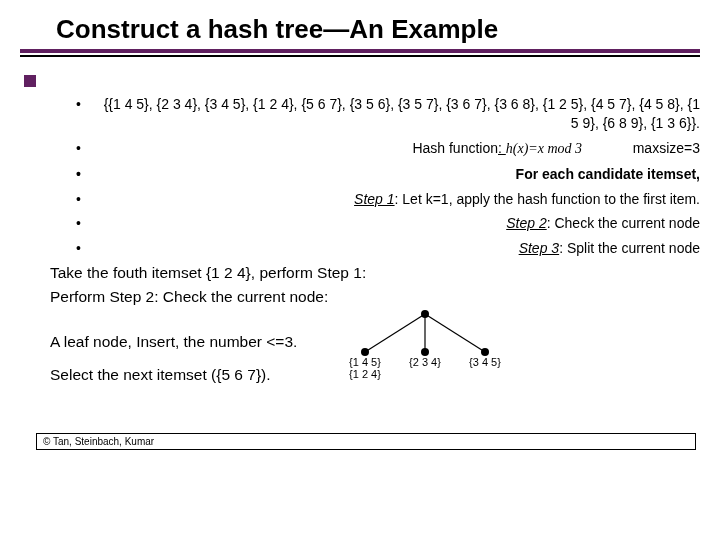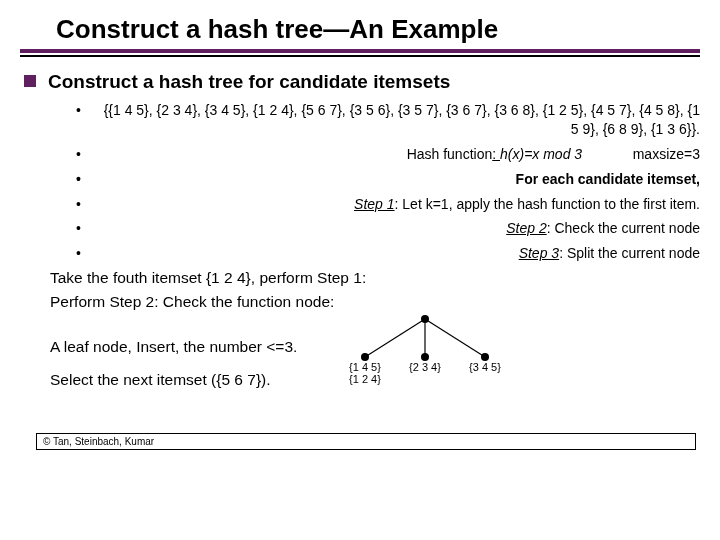--- a/index.html
+++ b/index.html
@@ -68,21 +68,21 @@
   ul.sub > li::before {
     content: "•";
     position: absolute;
     left: 0;
     top: 0;
     color: #000;
     font-size: 14px;
   }
   .hash-line { white-space: pre; }
   .italic { font-style: italic; }
-  .serif { font-family: Liberation Sans, sans-serif; }
+  .serif { font-family: Liberation Serif, serif; }
   .under { text-decoration: underline; }
   .bold { font-weight: bold; }
   .big { font-size: 16px; }
   .para {
     margin: 6px 0 6px 30px;
     font-size: 15.5px;
   }
   .para-row {
     display: flex;
     align-items: flex-end;
@@ -111,42 +111,41 @@
 <body>
 
 <div class="slide">
 
   <h1 class="title">Construct a hash tree—An Example</h1>
   <div class="rule-thick"></div>
   <div class="rule-thin"></div>
 
   <div class="main-bullet">
     <span class="dot"></span>
-    <span class="txt">Construct a hash tree for candidate itemsets</span>
   </div>
 
   <ul class="sub">
     <li>{{1 4 5}, {2 3 4}, {3 4 5}, {1 2 4}, {5 6 7}, {3 5 6}, {3 5 7}, {3 6 7}, {3 6 8}, {1 2 5}, {4 5 7}, {4 5 8}, {1 5 9}, {6 8 9}, {1 3 6}}.</li>
     <li class="hash-line"><span>Hash function</span><span class="under">: </span><span class="italic serif">h(x)=x mod 3</span><span>             </span><span>maxsize=3</span></li>
     <li class="bold big">For each candidate itemset,</li>
     <li>
       <span class="italic under">Step 1</span><span>: Let k=1, apply the hash function to the first item.</span>
     </li>
     <li>
       <span class="italic under">Step 2</span><span>: Check the current node</span>
     </li>
     <li>
       <span class="italic under">Step 3</span><span>: Split the current node</span>
     </li>
   </ul>
 
   <div class="para">Take the fouth itemset {1 2 4}, perform Step 1:</div>
 
 
-  <div class="para">Perform  Step 2: Check the function node:</div>
+  <div class="para">Perform  Step 2: Check the current node:</div>
 
   <div class="para para-row">
     <div class="para-text">
       <div>A leaf node, Insert, the number &lt;=3.</div>
       <div style="margin-top:15px">Select the next itemset ({5 6 7}).</div>
     </div>
 
     <svg class="tree" width="200" height="78">
       <circle cx="100" cy="8" r="4" fill="#000"></circle>
       <line x1="100" y1="8" x2="40" y2="46" stroke="#000" stroke-width="1.2"></line>

